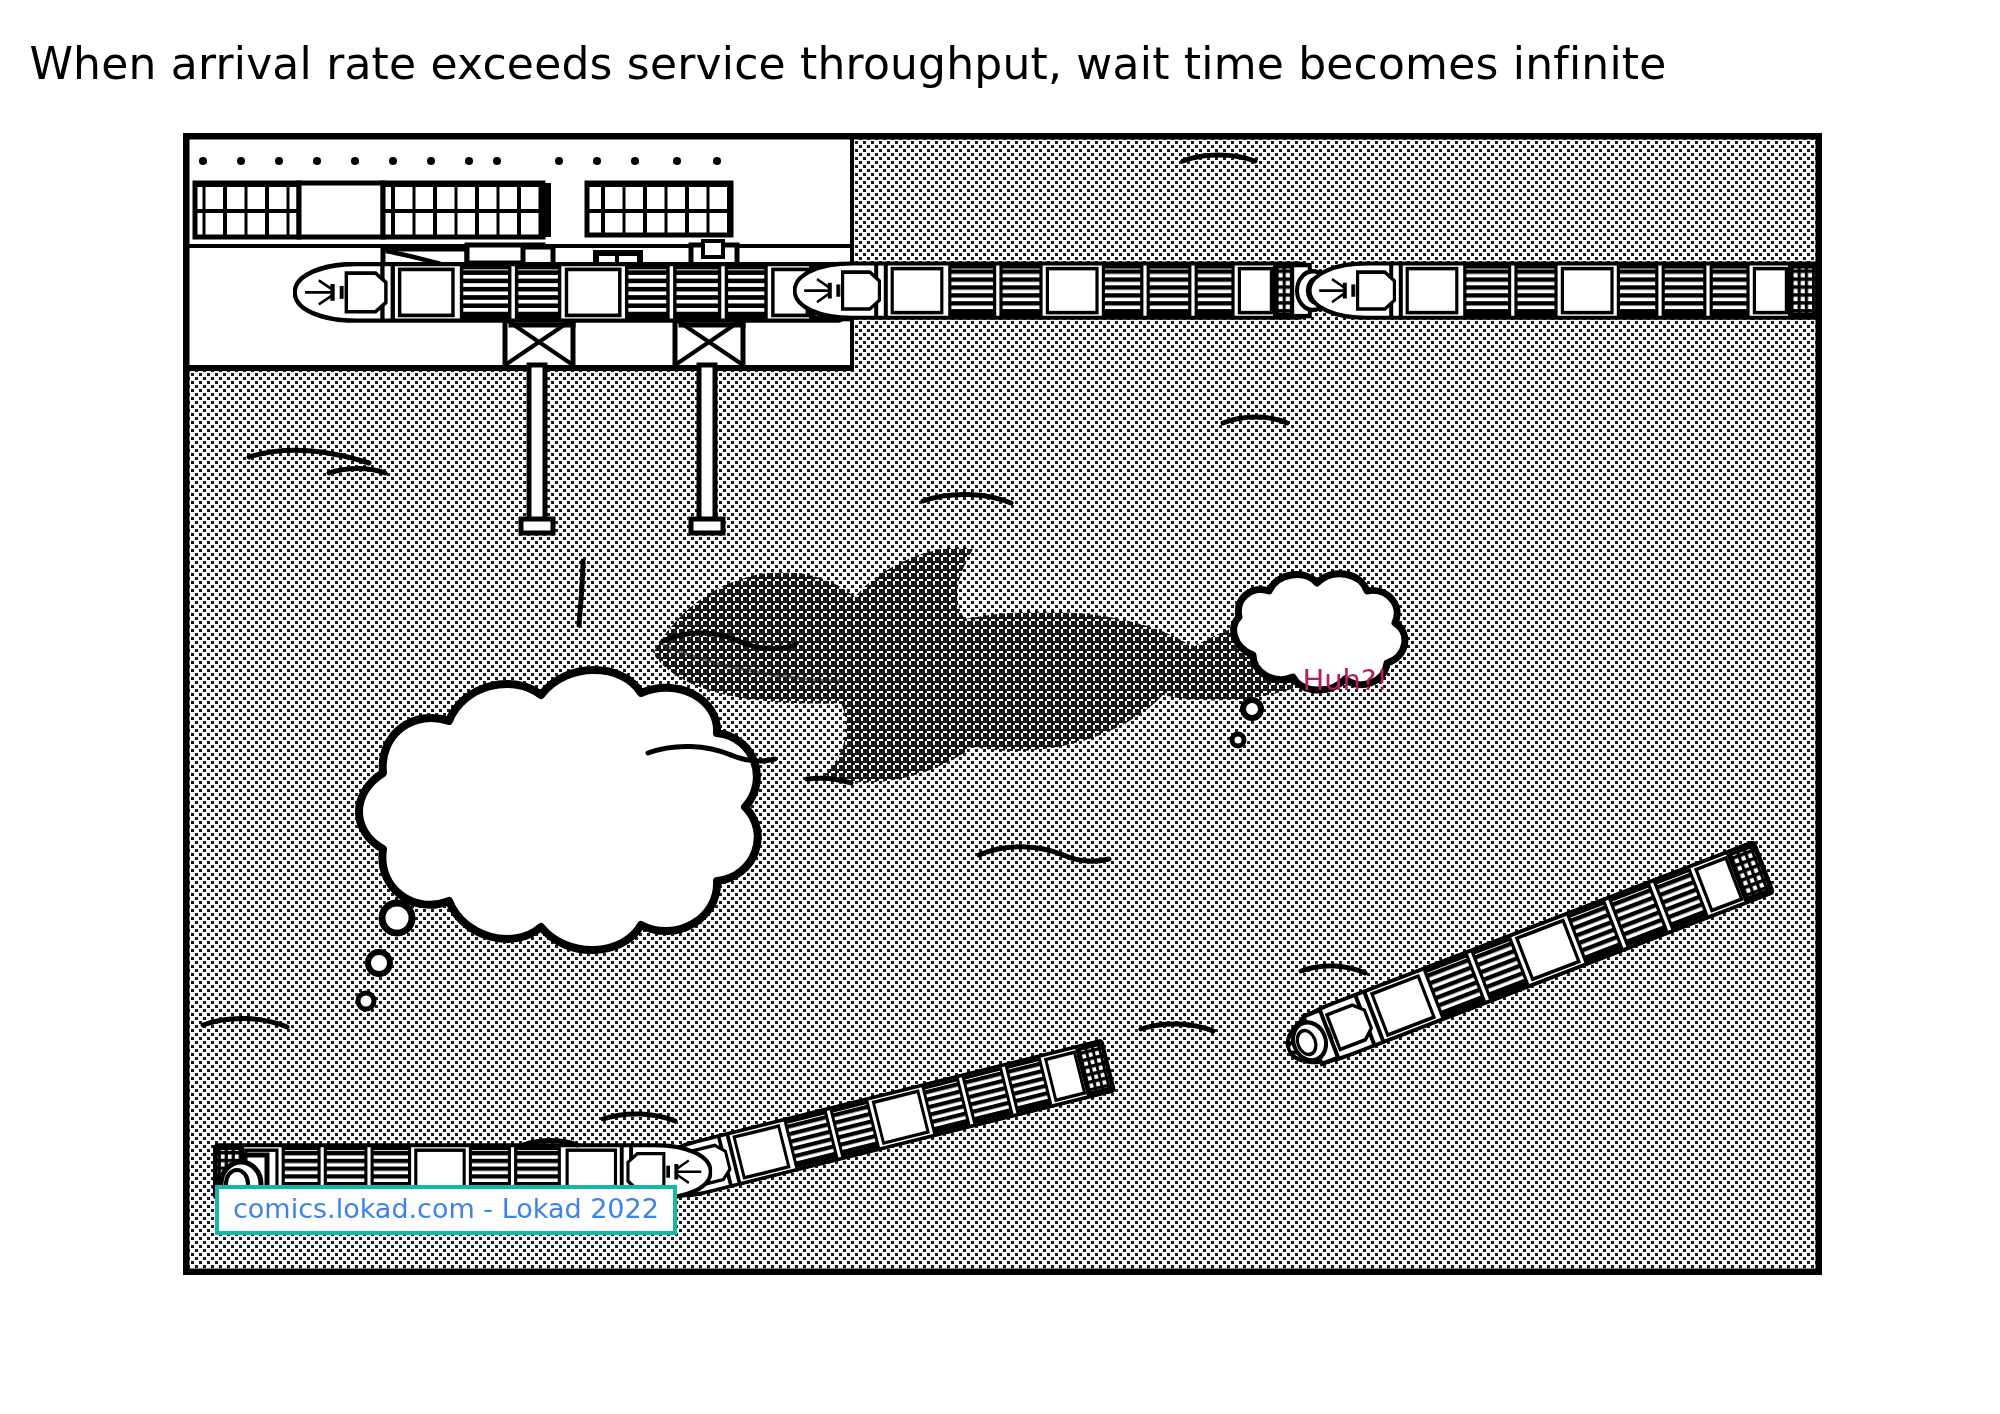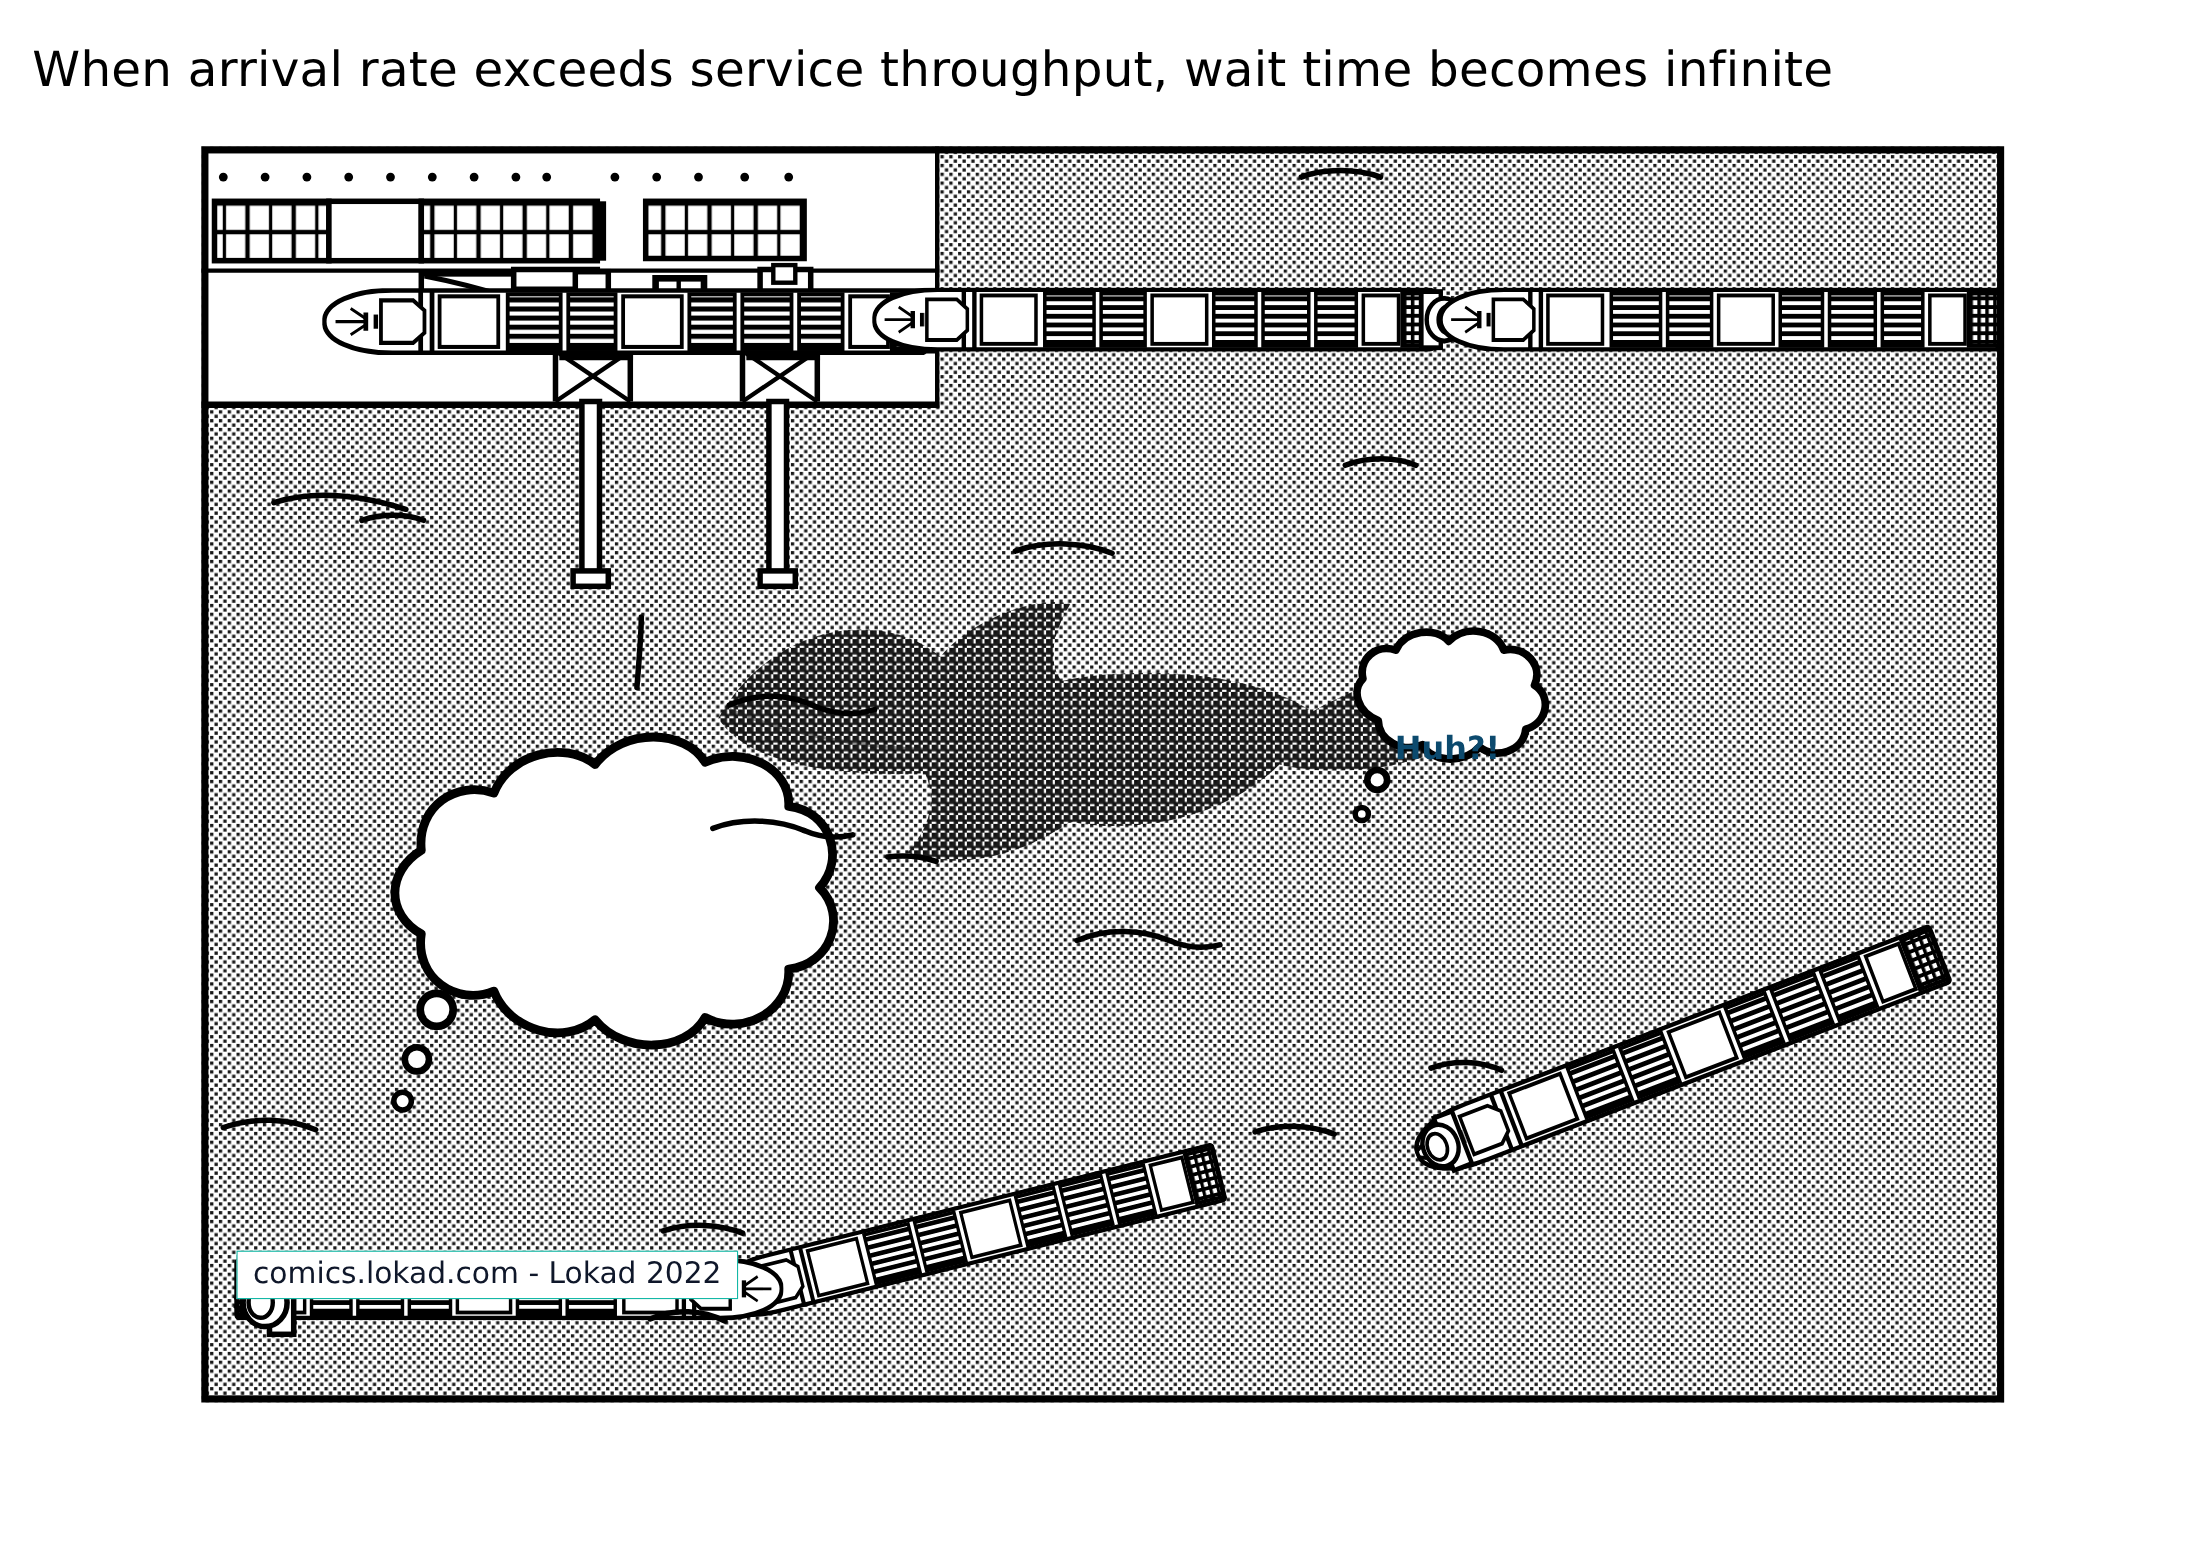--- a/index.html
+++ b/index.html
@@ -49,50 +49,49 @@
 
   #panel-svg {
     display: block;
     width: 1639px;
     height: 1142px;
   }
 
   
   .bubble-text {
     position: absolute;
-    color: #0c4a6e;
+    color: #be185d;
     font-family: "DejaVu Sans", sans-serif;
     white-space: nowrap;
-    text-align: left;
+    text-align: right;
     pointer-events: none;
-    font-weight: bold;
   }
   #uhhh-text {
     left: 243px;
     top: 742px;
     width: 240px;
     font-size: 50px;
   }
   #huh-text {
     left: 1085px;
     top: 530px;
     width: 120px;
     font-size: 29px;
   }
 
   #credit-box {
     position: absolute;
     left: 32px;
-    top: 1004px;
+    top: 1052px;
     background: #ffffff;
-    border: 1px solid #14b8a6;
+    border: 4px solid #14b8a6;
     padding: 5px 14px 7px 14px;
     font-family: "DejaVu Sans", sans-serif;
     font-size: 27px;
-    color: #0f172a;
+    color: #3b82f6;
     white-space: nowrap;
     line-height: 1.12;
   }
 </style>
 </head>
 <body>
 
 <div id="comic-root">
 
   <div id="comic-title">When arrival rate exceeds service throughput, wait time becomes infinite</div>

